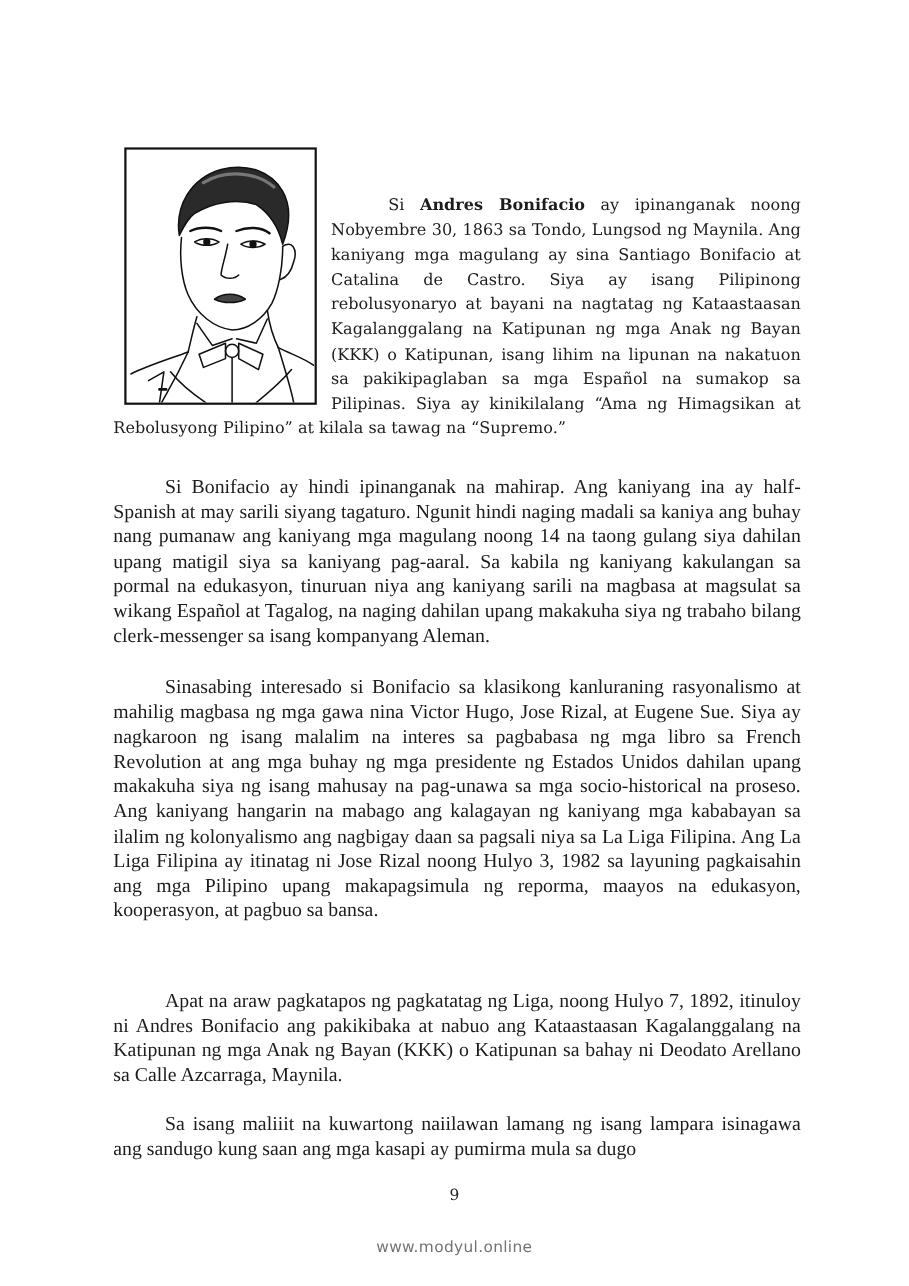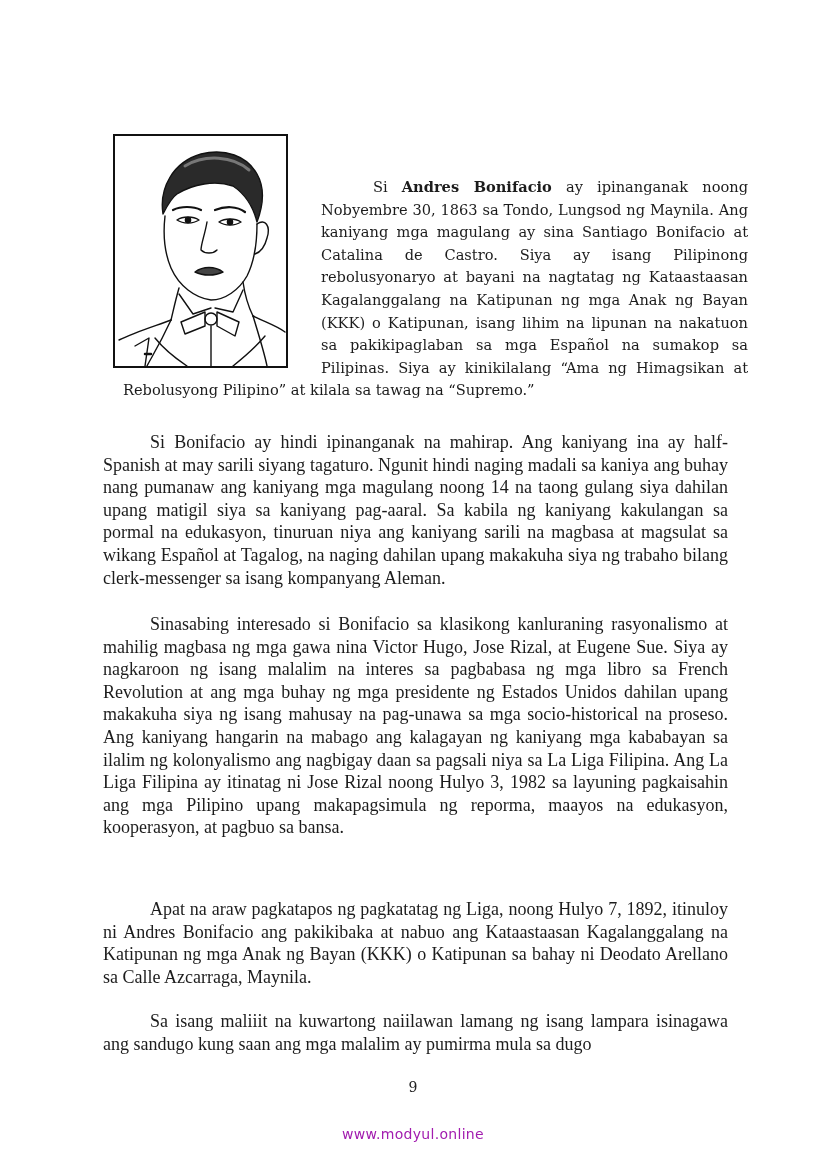--- a/index.html
+++ b/index.html
@@ -12,39 +12,39 @@
   }
   .portrait svg { width: 100%; height: 100%; display: block; }
 
   .para {
     position: absolute; margin: 0; text-align: justify; text-align-last: left;
     font-family: "Liberation Serif", serif; font-size: 18px; line-height: 22.6px;
     color: #1c1c1c;
   }
   .p1 {
     left: 103px; top: 176px; width: 625px;
-    font-family: "DejaVu Serif", serif; font-size: 14.6px; line-height: 22.6px; margin-left: 20px;
+    font-family: "DejaVu Serif", serif; font-size: 14.6px; line-height: 22.6px;
   }
   .p1 .float-space { float: left; width: 198px; height: 198px; }
   .p1 .lead-indent { display: inline-block; width: 52px; }
   .p1 b { font-weight: bold; }
   .indent { display: inline-block; width: 47px; }
 
   .p2 { left: 103px; top: 431px; width: 625px; }
   .p3 { left: 103px; top: 613px; width: 625px; }
   .p4 { left: 103px; top: 898px; width: 625px; }
   .p5 { left: 103px; top: 1010px; width: 625px; }
 
   .page-number {
     position: absolute; left: 0; width: 826px; top: 1079px; text-align: center;
     font-family: "DejaVu Serif", serif; font-size: 14px; color: #222;
   }
   .watermark {
     position: absolute; left: 0; width: 826px; top: 1126px; text-align: center;
-    font-family: "DejaVu Sans", sans-serif; font-size: 14px; color: #a21caf; letter-spacing: 0.3px;
+    font-family: "DejaVu Sans", sans-serif; font-size: 14px; color: #737373; letter-spacing: 0.3px;
   }
 </style>
 </head>
 <body>
 
 <div class="page">
 
   <div class="portrait">
     <svg viewBox="0 0 171 230">
       <g fill="none" stroke="#111" stroke-width="1.4" stroke-linecap="round" stroke-linejoin="round">
@@ -101,18 +101,18 @@
 
   <p class="para p3">
     <span class="indent"></span><span>Sinasabing interesado si Bonifacio sa klasikong kanluraning rasyonalismo at mahilig magbasa ng mga gawa nina Victor Hugo, Jose Rizal, at Eugene Sue. Siya ay nagkaroon ng isang malalim na interes sa pagbabasa ng mga libro sa French Revolution at ang mga buhay ng mga presidente ng Estados Unidos dahilan upang makakuha siya ng isang mahusay na pag-unawa sa mga socio-historical na proseso. Ang kaniyang hangarin na mabago ang kalagayan ng kaniyang mga kababayan sa ilalim ng kolonyalismo ang nagbigay daan sa pagsali niya sa La Liga Filipina. Ang La Liga Filipina ay itinatag ni Jose Rizal noong Hulyo 3, 1982 sa layuning pagkaisahin ang mga Pilipino upang makapagsimula ng reporma, maayos na edukasyon, kooperasyon, at pagbuo sa bansa.</span>
   </p>
 
   <p class="para p4">
     <span class="indent"></span><span>Apat na araw pagkatapos ng pagkatatag ng Liga, noong Hulyo 7, 1892, itinuloy ni Andres Bonifacio ang pakikibaka at nabuo ang Kataastaasan Kagalanggalang na Katipunan ng mga Anak ng Bayan (KKK) o Katipunan sa bahay ni Deodato Arellano sa Calle Azcarraga, Maynila.</span>
   </p>
 
   <p class="para p5">
-    <span class="indent"></span><span>Sa isang maliiit na kuwartong naiilawan lamang ng isang lampara isinagawa ang sandugo kung saan ang mga malalim ay pumirma mula sa dugo</span>
+    <span class="indent"></span><span>Sa isang maliiit na kuwartong naiilawan lamang ng isang lampara isinagawa ang sandugo kung saan ang mga kasapi ay pumirma mula sa dugo</span>
   </p>
 
   <div class="page-number">9</div>
   <div class="watermark">www.modyul.online</div>
 </div>
 
 </body></html>

